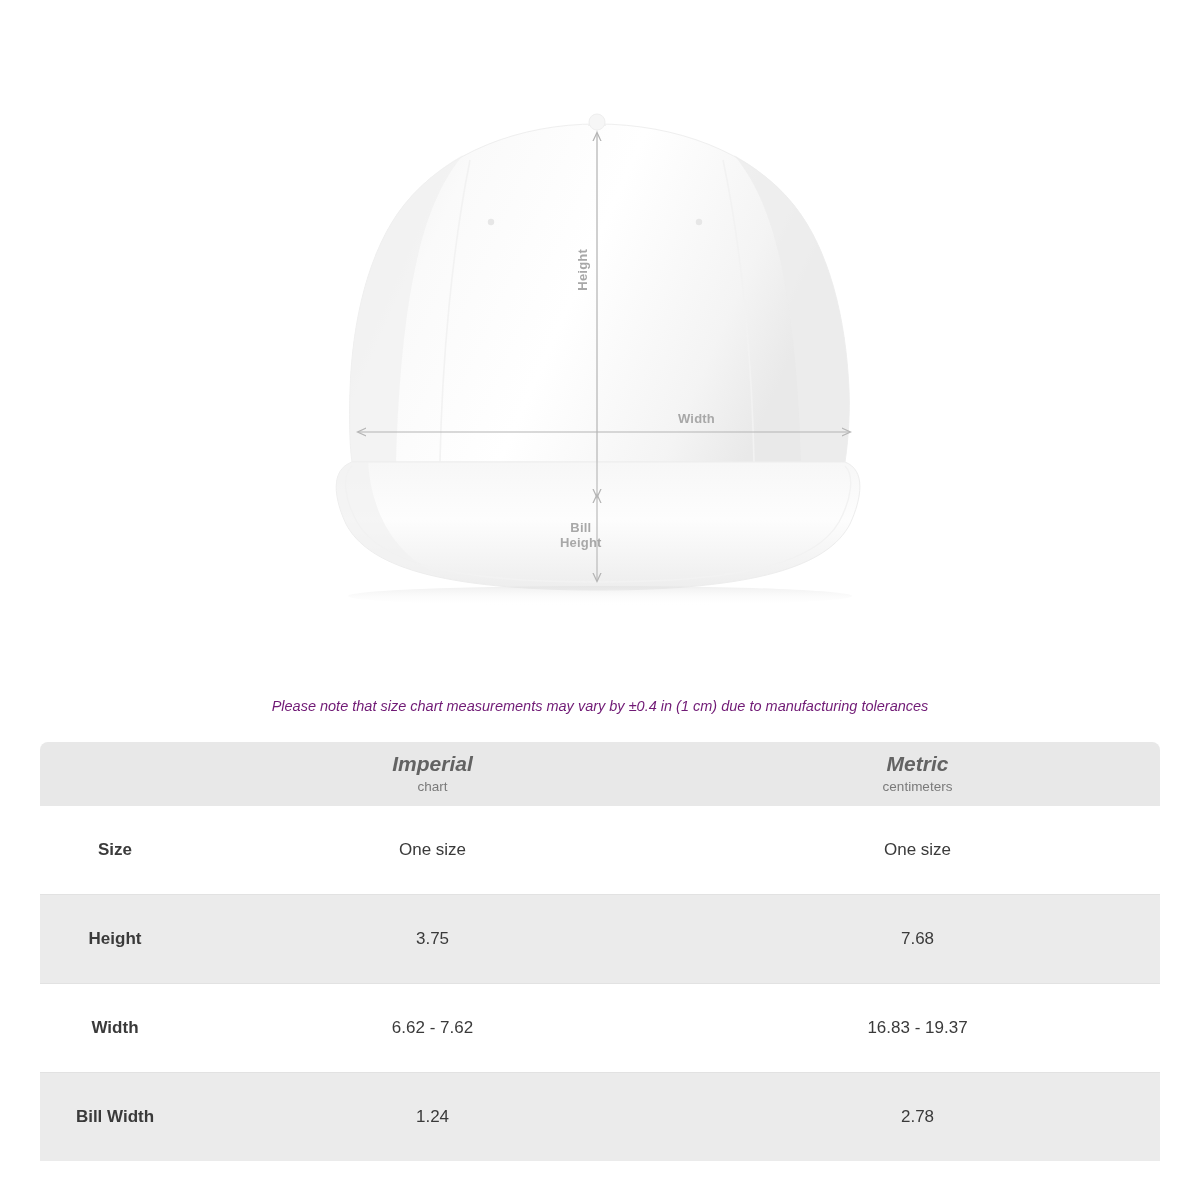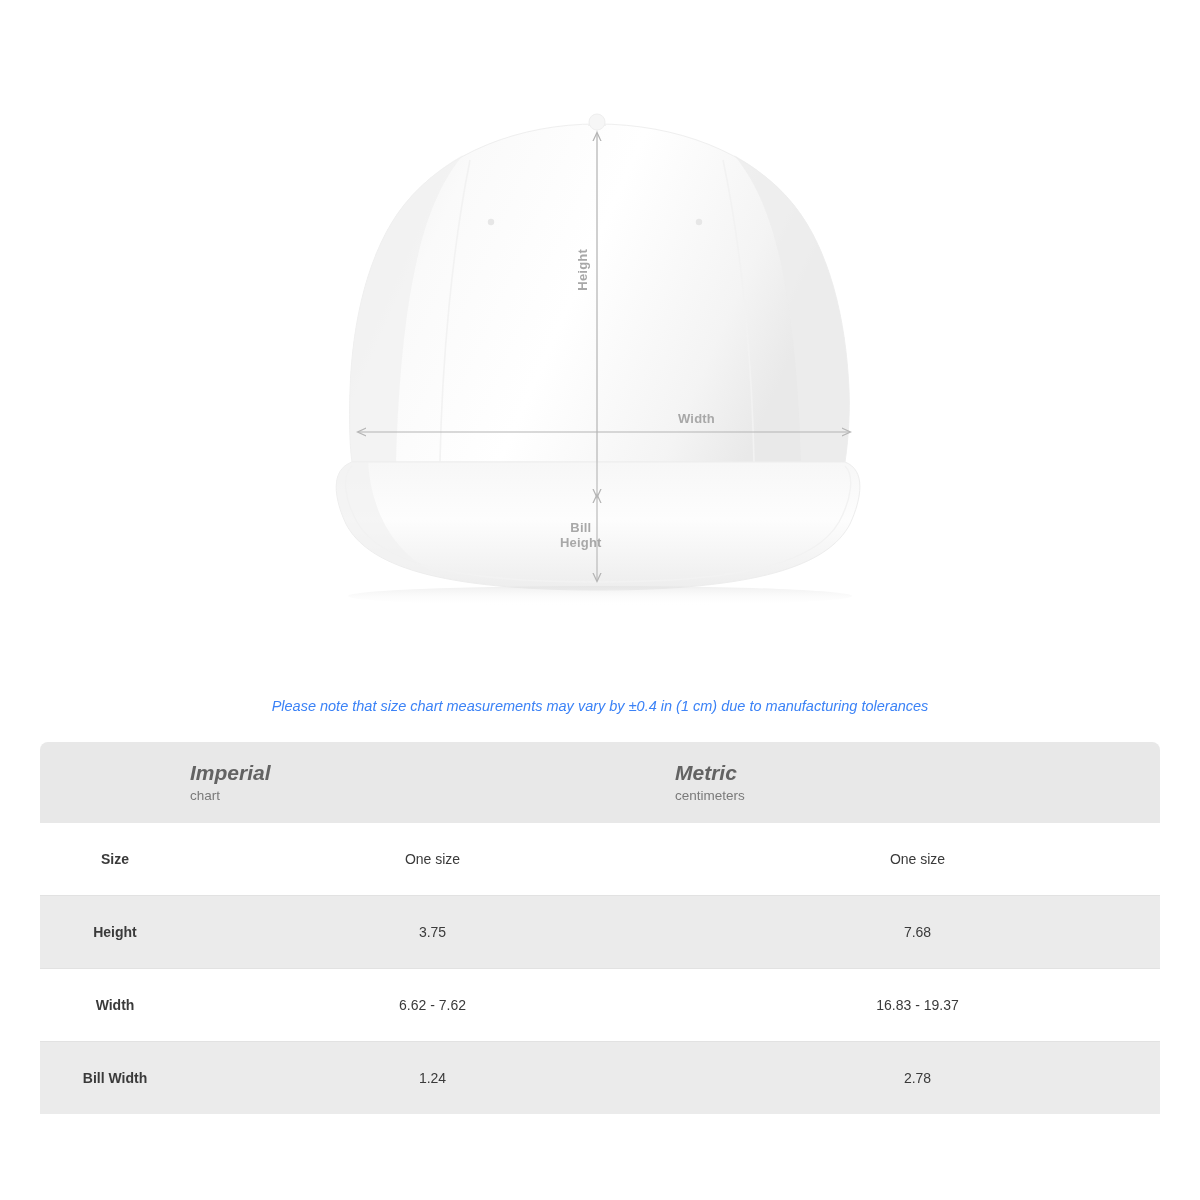--- a/index.html
+++ b/index.html
@@ -68,66 +68,67 @@
   }
   .chart-title {
     font-size: 24px;
     font-weight: bold;
     color: #222222;
     margin: 0 0 10px 0;
   }
   .chart-note {
     font-size: 14.5px;
     font-style: italic;
-    color: #3b82f6;
+    color: #701a75;
     margin: 0;
   }
 
   
   .table-wrap {
     margin: 28px 40px 0 40px;
     width: 1120px;
   }
   table.size-table {
     width: 100%;
     border-collapse: collapse;
     table-layout: fixed;
   }
   table.size-table td, table.size-table th {
     border: 0;
     padding: 0;
   }
   .hdr-row td {
     background: #e8e8e8;
-    height: 81px;
+    height: 64px;
     vertical-align: middle;
+    text-align: center;
   }
   .hdr-row td:first-child {
     border-top-left-radius: 8px;
   }
   .hdr-row td:last-child {
     border-top-right-radius: 8px;
   }
   .unit-main {
     font-size: 21px;
     font-weight: bold;
     font-style: italic;
     color: #636363;
     line-height: 26px;
   }
   .unit-sub {
     font-size: 13.5px;
     color: #7a7a7a;
     line-height: 20px;
   }
   .body-row td {
-    height: 72px;
+    height: 88px;
     text-align: center;
     vertical-align: middle;
-    font-size: 14px;
+    font-size: 17px;
     color: #3a3a3a;
   }
   .body-row.shaded td {
     background: #ebebeb;
   }
   .body-row.plain td {
     background: #ffffff;
   }
   .row-label {
     font-weight: bold;

